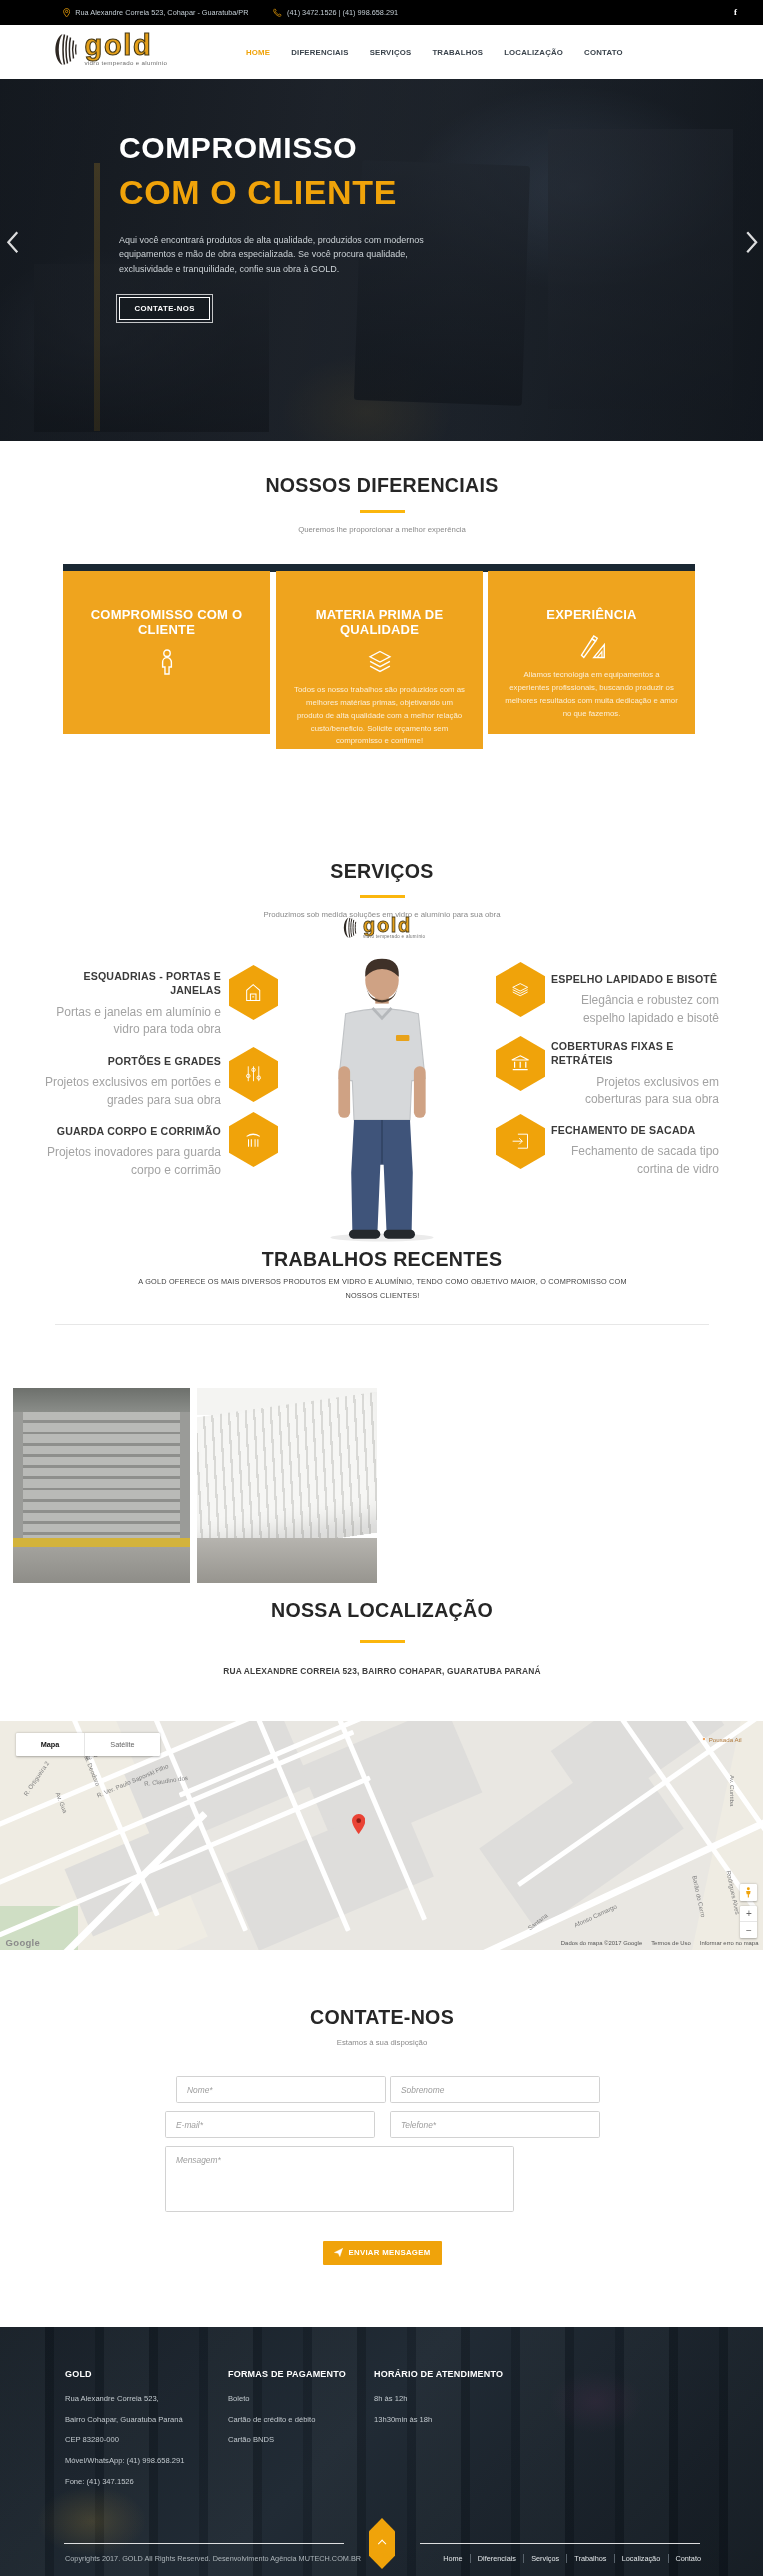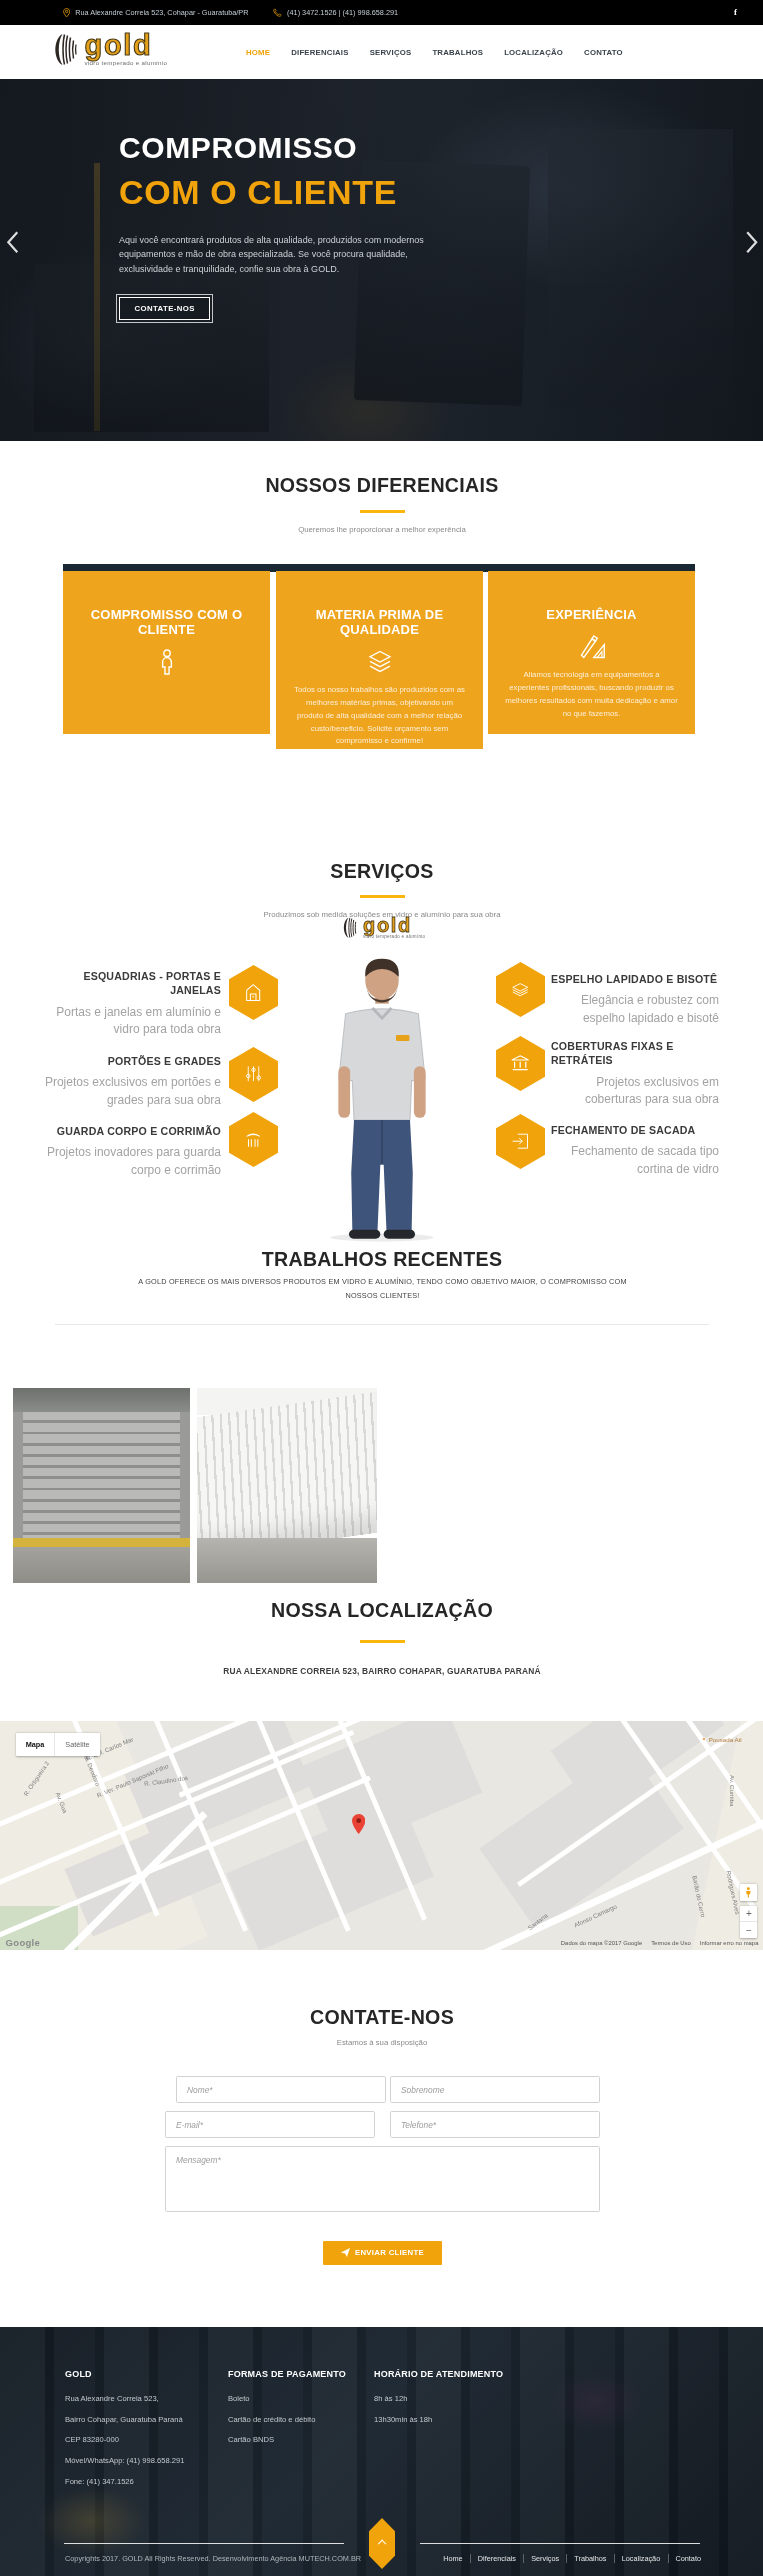--- a/index.html
+++ b/index.html
@@ -101,36 +101,36 @@
   .map { top:1721px; height:229px; background:#e9e7e2; overflow:hidden; }
   .blk { position:absolute; background:#dedddb; }
   .sand { position:absolute; background:#efece3; }
   .park { position:absolute; background:#cfdec4; }
   .road2 { position:absolute; height:5px; background:#fff; border-radius:1.1px; }
   .slabel { position:absolute; color:#7e7e7e; font-size:6.2px; white-space:nowrap; }
   .poi { position:absolute; left:702px; top:14.5px; display:flex; gap:2.8px; align-items:center; color:#b07a3c; font-size:6.2px; }
   .poi i { width:3.9px; height:3.9px; border-radius:50%; background:#e8882e; border:0.6px solid #fff; }
   .gpin { position:absolute; left:352px; top:93px; }
   .mapctl { position:absolute; left:15.7px; top:12.3px; height:22.4px; display:flex; background:#fff; box-shadow:0 0.6px 2.2px rgba(0,0,0,.3); border-radius:1.1px; font-size:7.3px; }
-  .mapctl span { display:flex; align-items:center; padding:0 10px; cursor:pointer; }
+  .mapctl span { display:flex; align-items:center; padding:0 25px; cursor:pointer; }
   .mapctl .sel { font-weight:bold; color:#111; }
   .mapctl .uns { color:#666; border-left:0.6px solid #e6e6e6; }
   .pegman { position:absolute; right:6.7px; top:163px; width:17px; height:17px; background:#fff; box-shadow:0 0.6px 2.2px rgba(0,0,0,.3); border-radius:1.1px; display:flex; align-items:center; justify-content:center; cursor:pointer; }
   .zoomctl { position:absolute; right:6.7px; top:185px; width:17px; background:#fff; box-shadow:0 0.6px 2.2px rgba(0,0,0,.3); border-radius:1.1px; }
   .zoomctl div { height:16px; display:flex; align-items:center; justify-content:center; font-size:10px; color:#666; cursor:pointer; }
   .zoomctl div:first-child { border-bottom:0.6px solid #e6e6e6; }
   .glogo { position:absolute; left:5.6px; bottom:2.2px; font-size:9.5px; font-weight:bold; color:#8b8b8b; letter-spacing:0.3px; }
   .attrib { position:absolute; right:5.6px; bottom:3.9px; display:flex; gap:9px; font-size:5.9px; color:#545454; }
   .attrib span { cursor:pointer; }
 
   
   .cont { top:1950px; height:376px; background:#fff; }
   .inp { position:absolute; width:210px; height:27px; border:0.6px solid #d2d2d2; border-radius:1.7px; padding:0 10px; font-family:"Liberation Sans", sans-serif; font-size:8.4px; color:#555; background:#fff; }
   .inp::placeholder, .ta::placeholder { color:#9d9d9d; font-style:italic; }
-  .ta { position:absolute; left:165px; top:196px; width:435px; height:66px; border:0.6px solid #d2d2d2; border-radius:1.7px; padding:7.8px 10px; font-family:"Liberation Sans", sans-serif; font-size:8.4px; color:#555; resize:none; }
+  .ta { position:absolute; left:165px; top:196px; width:349px; height:66px; border:0.6px solid #d2d2d2; border-radius:1.7px; padding:7.8px 10px; font-family:"Liberation Sans", sans-serif; font-size:8.4px; color:#555; resize:none; }
   .send { position:absolute; left:323px; top:291px; width:119px; height:23.5px; background:#F0A30A; border:none; border-radius:1.1px; color:#fff; font-size:7.8px; font-weight:bold; letter-spacing:0.3px; display:flex; align-items:center; justify-content:center; gap:5px; cursor:pointer; }
 
   
   .footer { top:2327px; height:249px; background:
       repeating-linear-gradient(90deg, rgba(255,255,255,.035) 0 45px, rgba(0,0,0,.12) 45px 54px, rgba(255,255,255,.02) 54px 95px, rgba(0,0,0,.08) 95px 104px),
       radial-gradient(78px 50px at 12% 78%, rgba(226,178,60,.18), transparent 70%),
       radial-gradient(67px 45px at 78% 30%, rgba(150,60,120,.12), transparent 70%),
       linear-gradient(135deg,#141c24,#1d2731 45%,#0f161d); color:#C2C9CE; }
   .fcol { position:absolute; top:42px; }
   .fcol h4 { color:#fff; font-size:9px; font-weight:bold; letter-spacing:0.2px; margin-bottom:15px; }
@@ -479,21 +479,21 @@
     <div class="subt" style="top:88px;">Estamos à sua disposição</div>
     <input class="inp" style="left: 176px; top: 126px;" placeholder="Nome*">
     <input class="inp" style="left: 390px; top: 126px;" placeholder="Sobrenome">
     <input class="inp" style="left: 165px; top: 161px;" placeholder="E-mail*">
     <input class="inp" style="left: 390px; top: 161px;" placeholder="Telefone*">
     <textarea class="ta" placeholder="Mensagem*" style=""></textarea>
     <button class="send">
       <svg width="9" height="9" viewBox="0 0 20 20">
           <path d="M1 10 L19 1 L13 19 L9.5 11.5 Z M9.5 11.5 L19 1" fill="#fff" stroke="#fff" stroke-width="1"></path>
         </svg>
-      <span>ENVIAR CLIENTE</span>
+      <span>ENVIAR MENSAGEM</span>
     </button>
   </section>
 
   <section class="footer">
     <div class="fcol fc1">
       <h4>GOLD</h4>
       <p>Rua Alexandre Correia 523,</p>
       <p>Bairro Cohapar, Guaratuba Paraná</p>
       <p>CEP 83280-000</p>
       <p>Móvel/WhatsApp: (41) 998.658.291</p>

